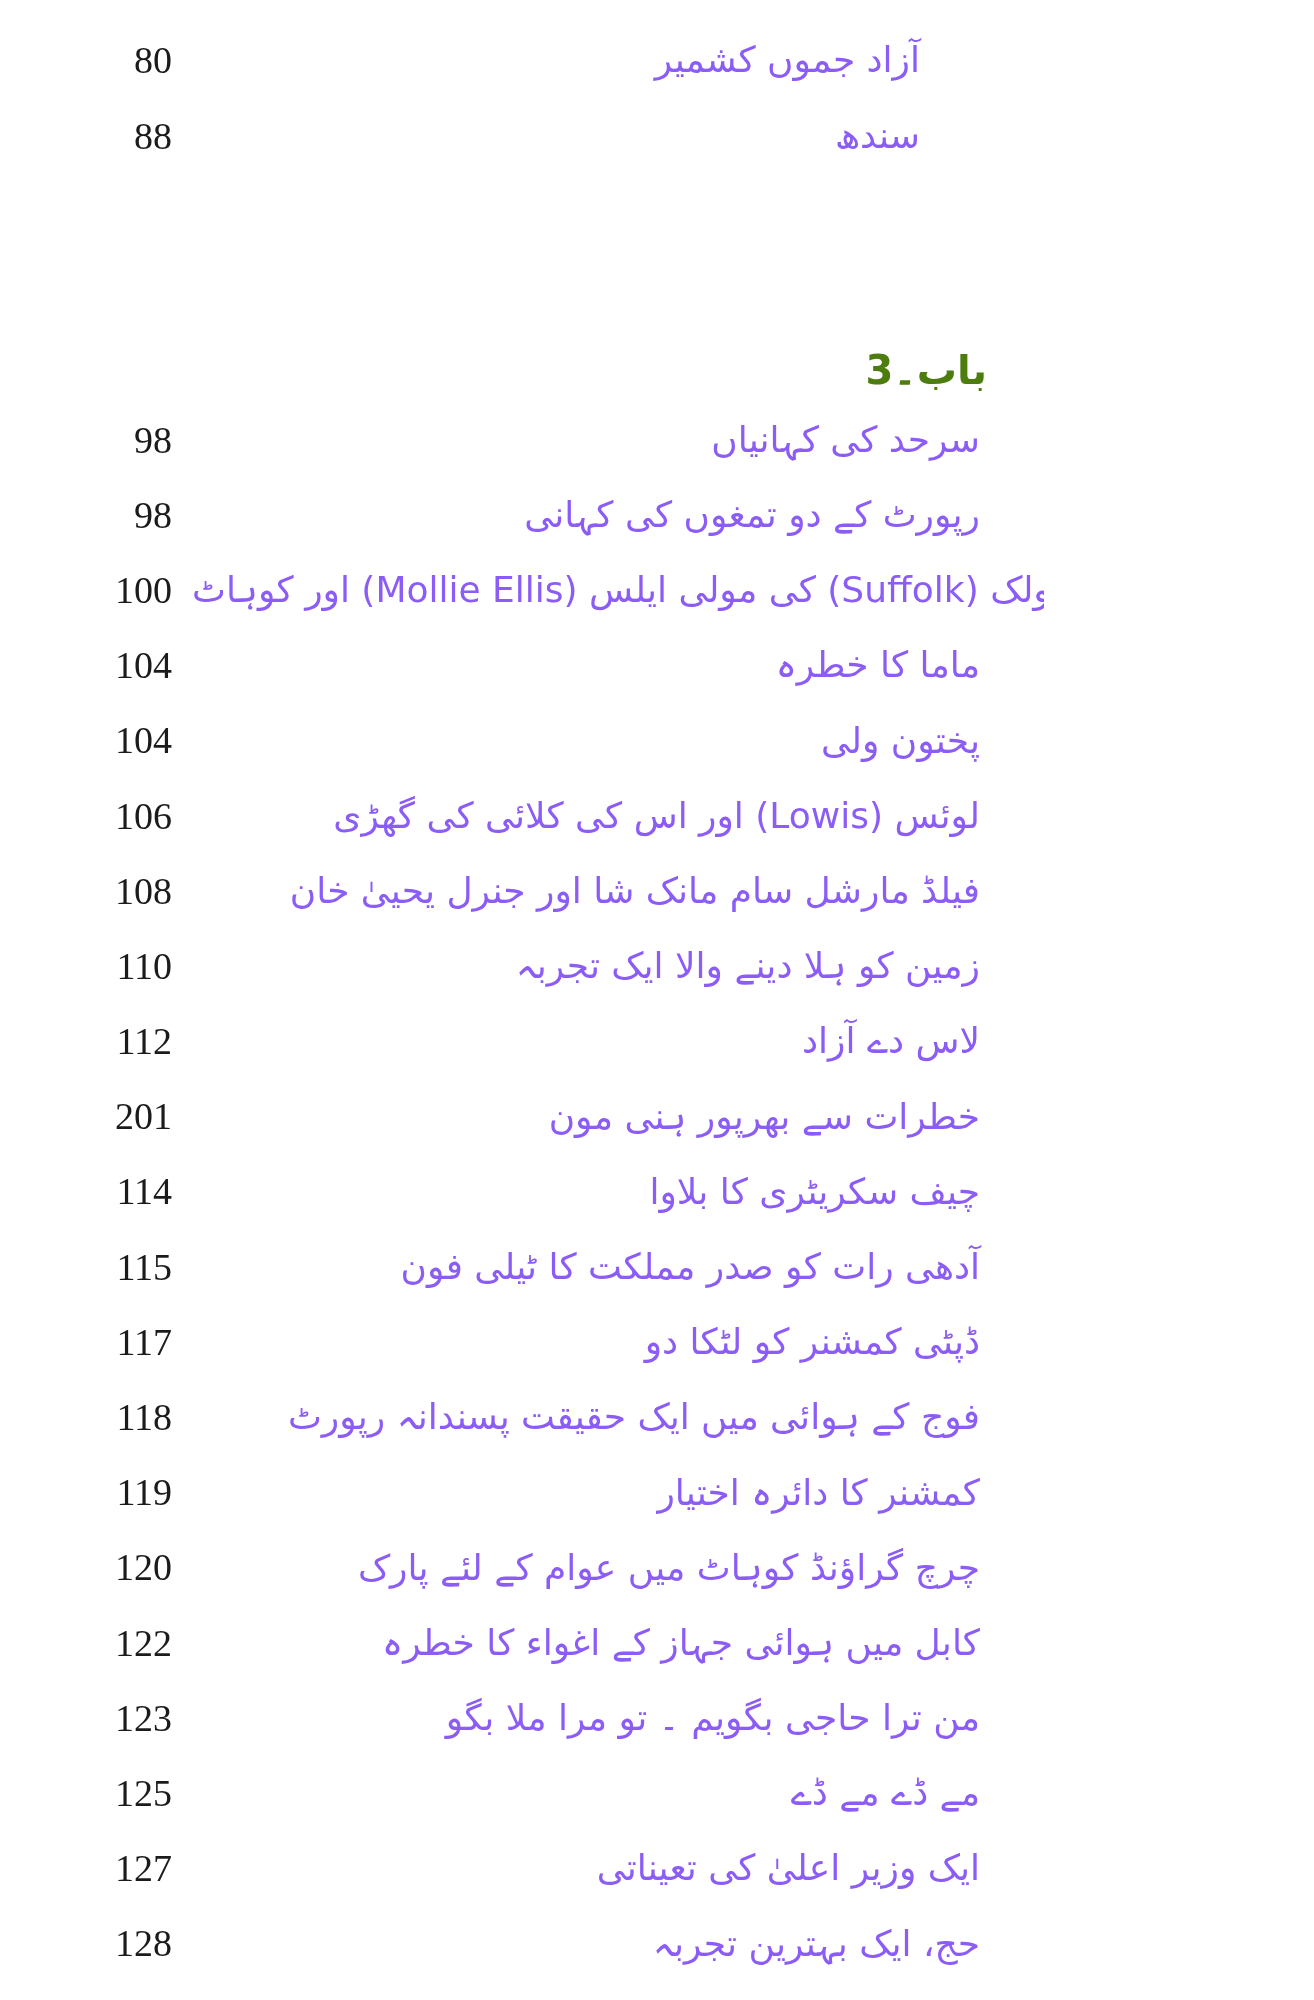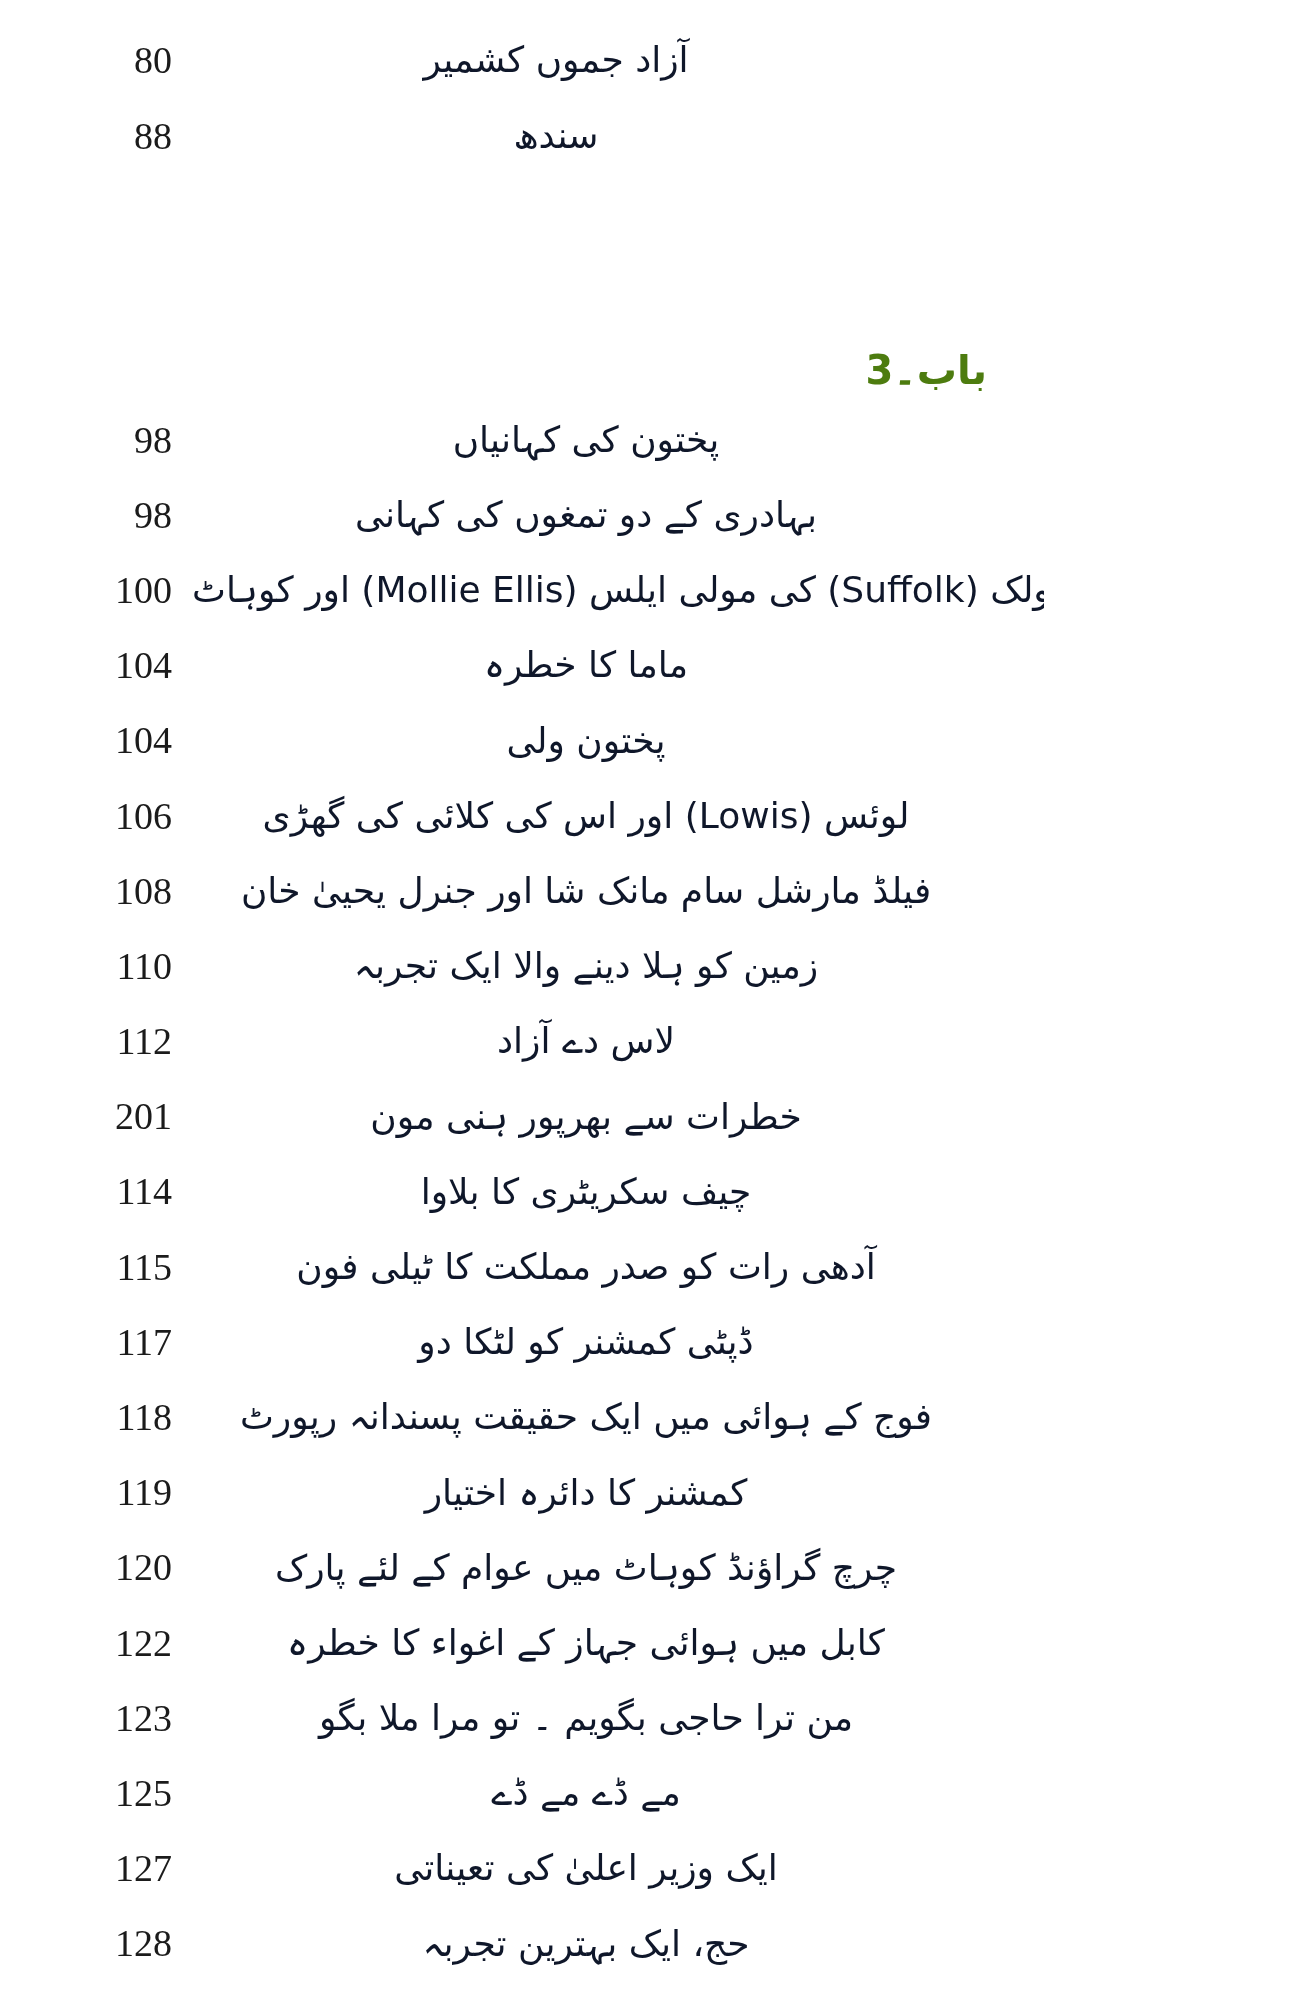--- a/index.html
+++ b/index.html
@@ -41,25 +41,25 @@
     text-align: right;
     font-family: "Liberation Serif", serif;
     font-size: 38px;
     line-height: 1;
     color: #1b1b1b;
     white-space: nowrap;
   }
   .toc-title {
     flex: 1;
     direction: rtl;
-    text-align: center;
+    text-align: right;
     font-family: "DejaVu Sans", sans-serif;
     font-size: 36px;
     line-height: 1.15;
-    color: #0f172a;
+    color: #8b5cf6;
     white-space: nowrap;
     padding-left: 20px;
   }
   .chapter-heading {
     position: absolute;
     top: 332px;
     right: 57px;
     direction: rtl;
     font-family: "DejaVu Sans", sans-serif;
     font-weight: bold;
@@ -85,26 +85,26 @@
     <span class="page-num">88</span>
     <span class="toc-title">سندھ</span>
   </div>
 </div>
 
   <div class="chapter-heading">باب۔3</div>
 
   <div class="toc-section section-chapter">
   <div class="toc-row">
     <span class="page-num">98</span>
-    <span class="toc-title">پختون کی کہانیاں</span>
+    <span class="toc-title">سرحد کی کہانیاں</span>
   </div>
 
   <div class="toc-row">
     <span class="page-num">98</span>
-    <span class="toc-title">بہادری کے دو تمغوں کی کہانی</span>
+    <span class="toc-title">رپورٹ کے دو تمغوں کی کہانی</span>
   </div>
 
   <div class="toc-row">
     <span class="page-num">100</span>
     <span class="toc-title">سفولک (Suffolk) کی مولی ایلس (Mollie Ellis) اور کوہاٹ</span>
   </div>
 
   <div class="toc-row">
     <span class="page-num">104</span>
     <span class="toc-title">ماما کا خطرہ</span>

